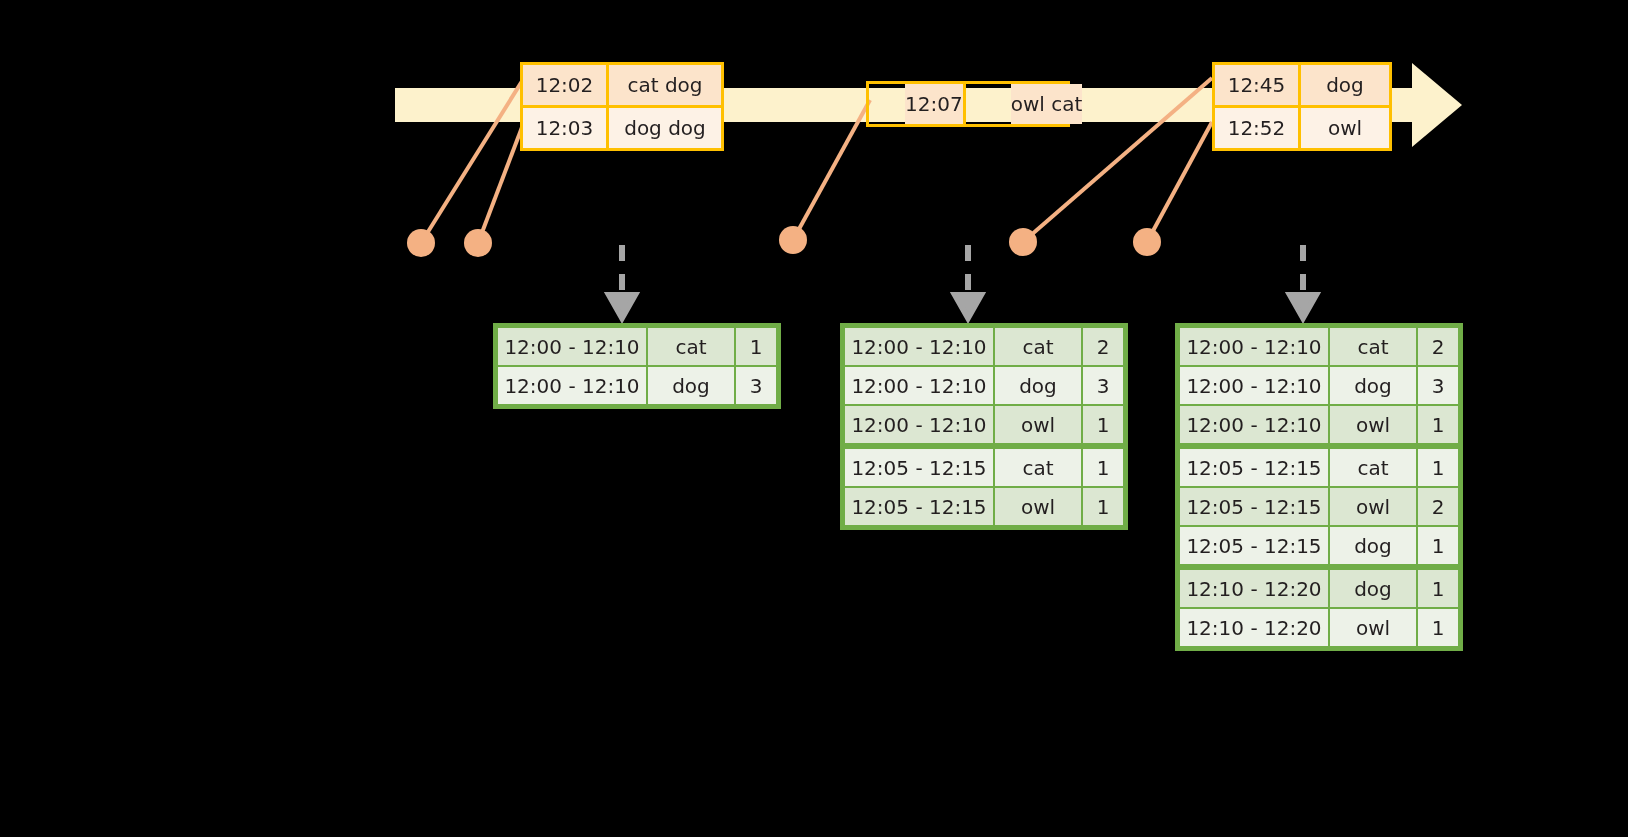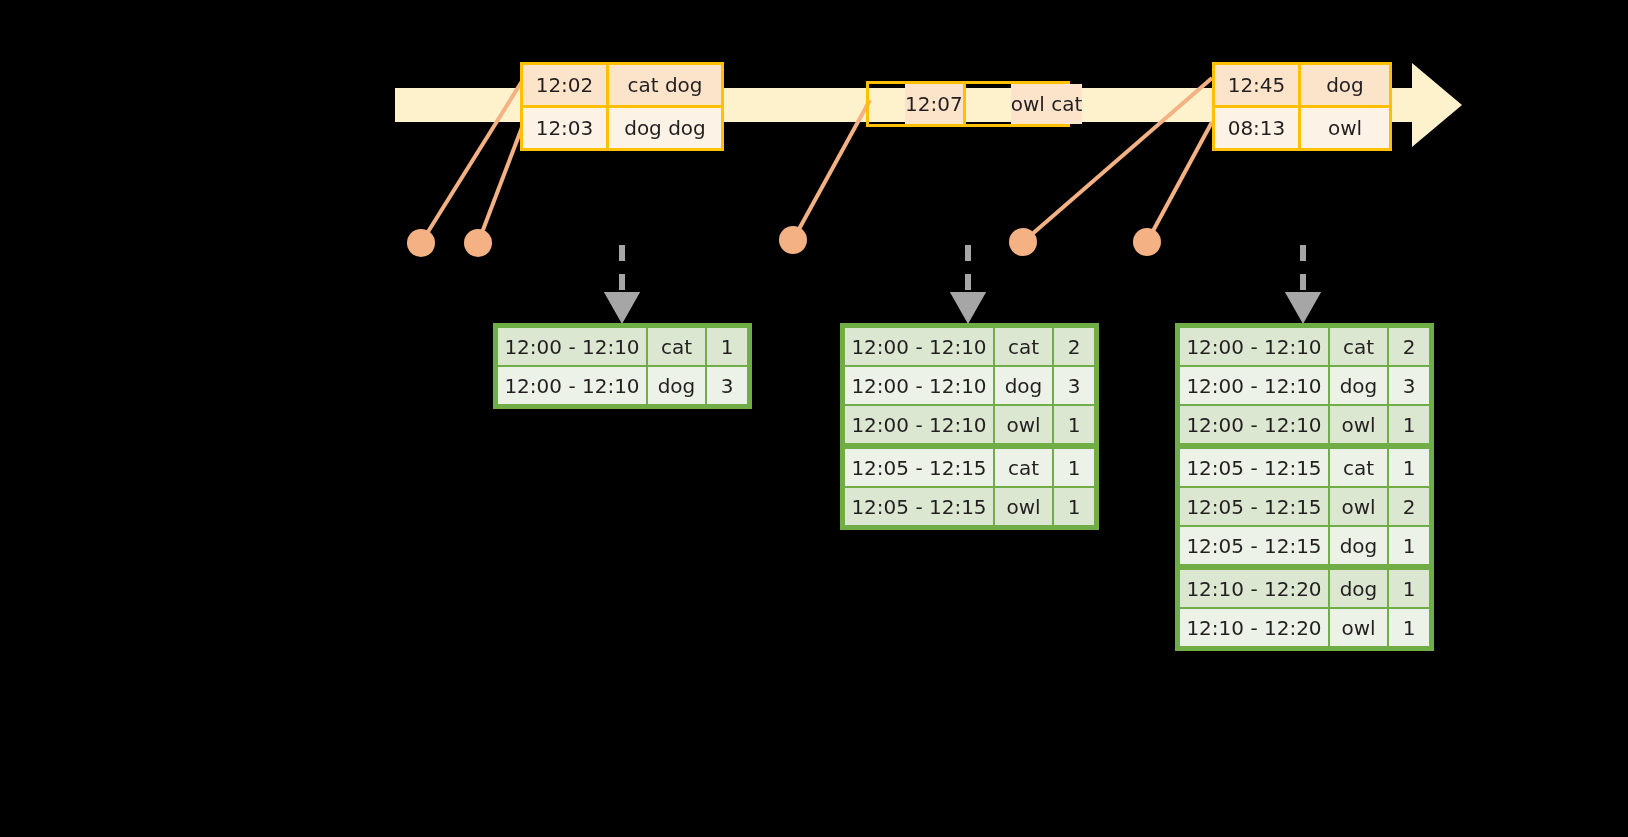--- a/index.html
+++ b/index.html
@@ -85,21 +85,21 @@
     display:flex;align-items:center;justify-content:center;
     font-size:20px;color:#231F20;
     box-sizing:border-box;
     border:1px solid #70AD47;
     white-space:nowrap;
   }
   .rrow.shade .rcell{background:#DCE7D2;}
   .rrow.light .rcell{background:#EDF2E8;}
   .rrow.group-end{border-bottom:4px solid #70AD47;}
   .rcell.win{width:150px;}
-  .rcell.key{width:59px;text-align:right;}
+  .rcell.key{width:88px;text-align:right;}
   .rcell.cnt{width:42px;}
 
   #tbl1{left:493px;top:323px;}
   #tbl2{left:840px;top:323px;}
   #tbl3{left:1175px;top:323px;}
 </style>
 </head>
 <body>
 
 <div id="stage">
@@ -152,21 +152,21 @@
       <div class="evt-cell val">owl cat</div>
     </div>
   </div>
 
   <div class="evt-box" id="evt3">
     <div class="evt-row shade">
       <div class="evt-cell time">12:45</div>
       <div class="evt-cell val">dog</div>
     </div>
     <div class="evt-row light">
-      <div class="evt-cell time">08:13</div>
+      <div class="evt-cell time">12:52</div>
       <div class="evt-cell val">owl</div>
     </div>
   </div>
 
   <div class="rtable" id="tbl1">
       <div class="rrow shade">
         <div class="rcell win">12:00 - 12:10</div>
         <div class="rcell key">cat</div>
         <div class="rcell cnt">1</div>
       </div>

